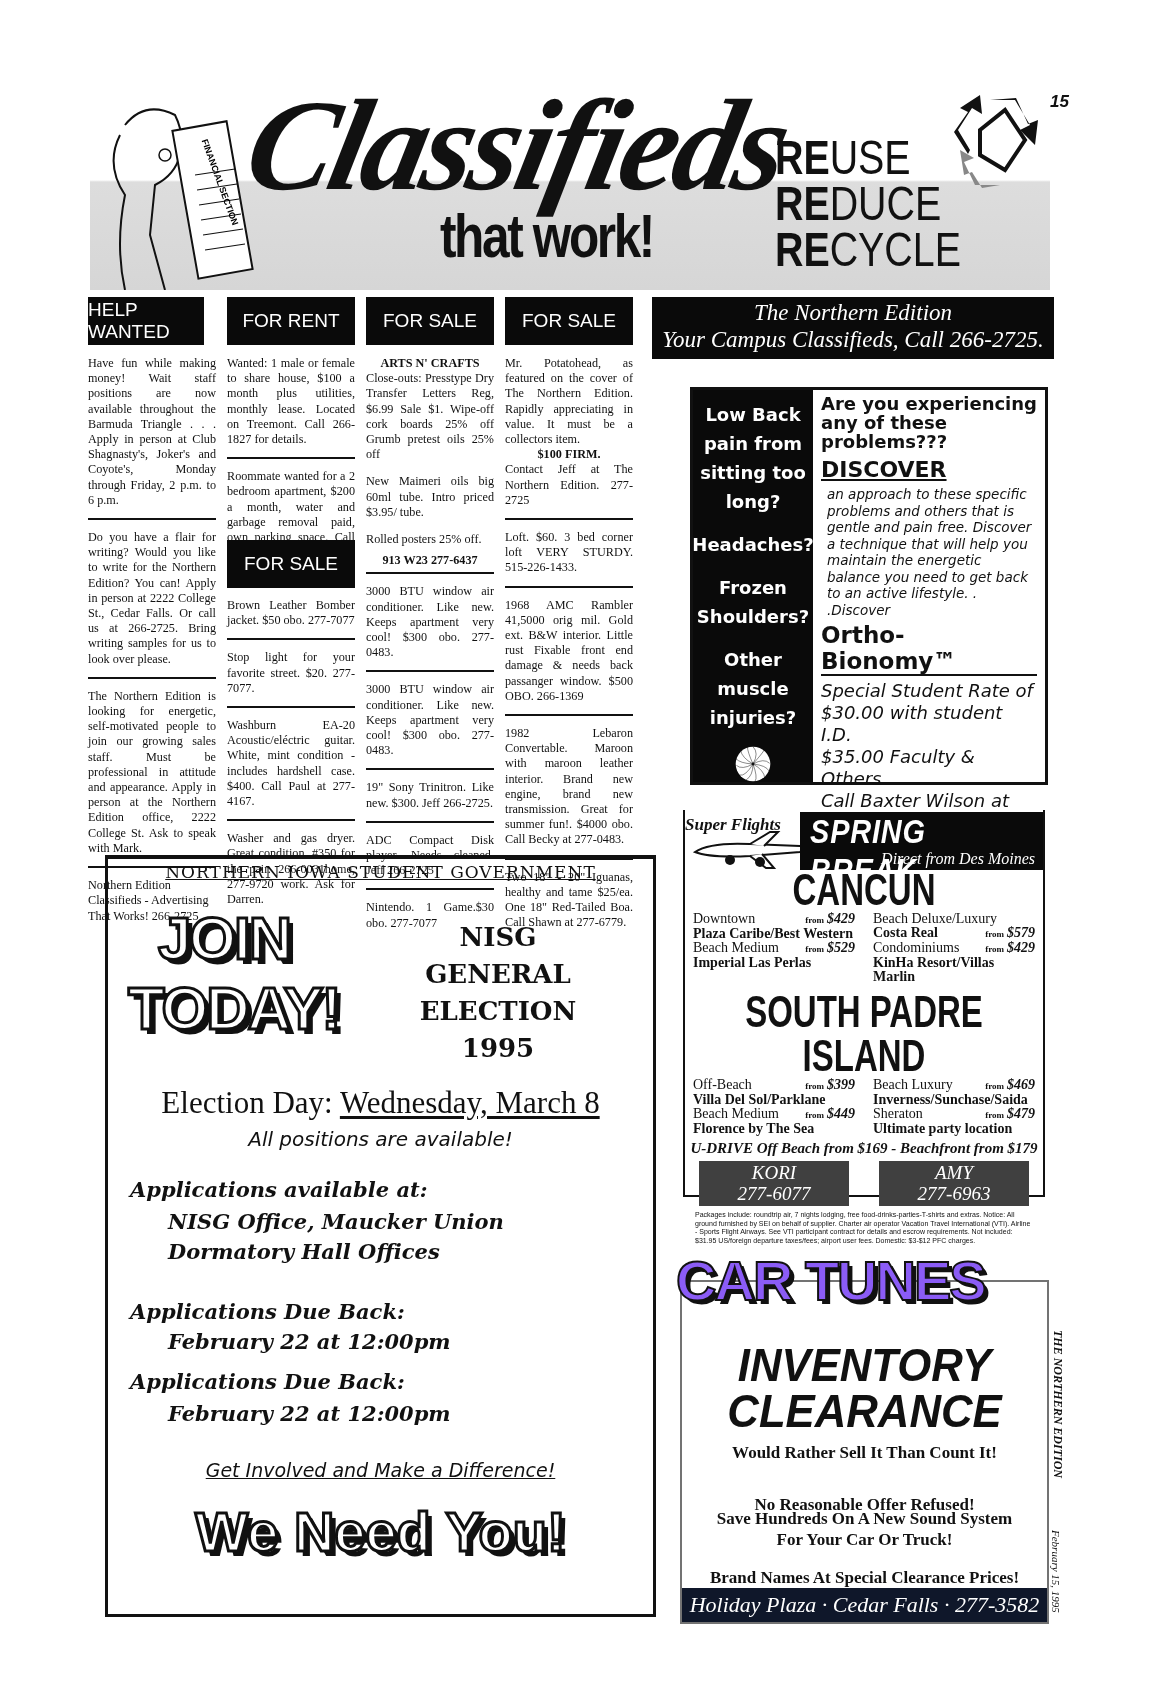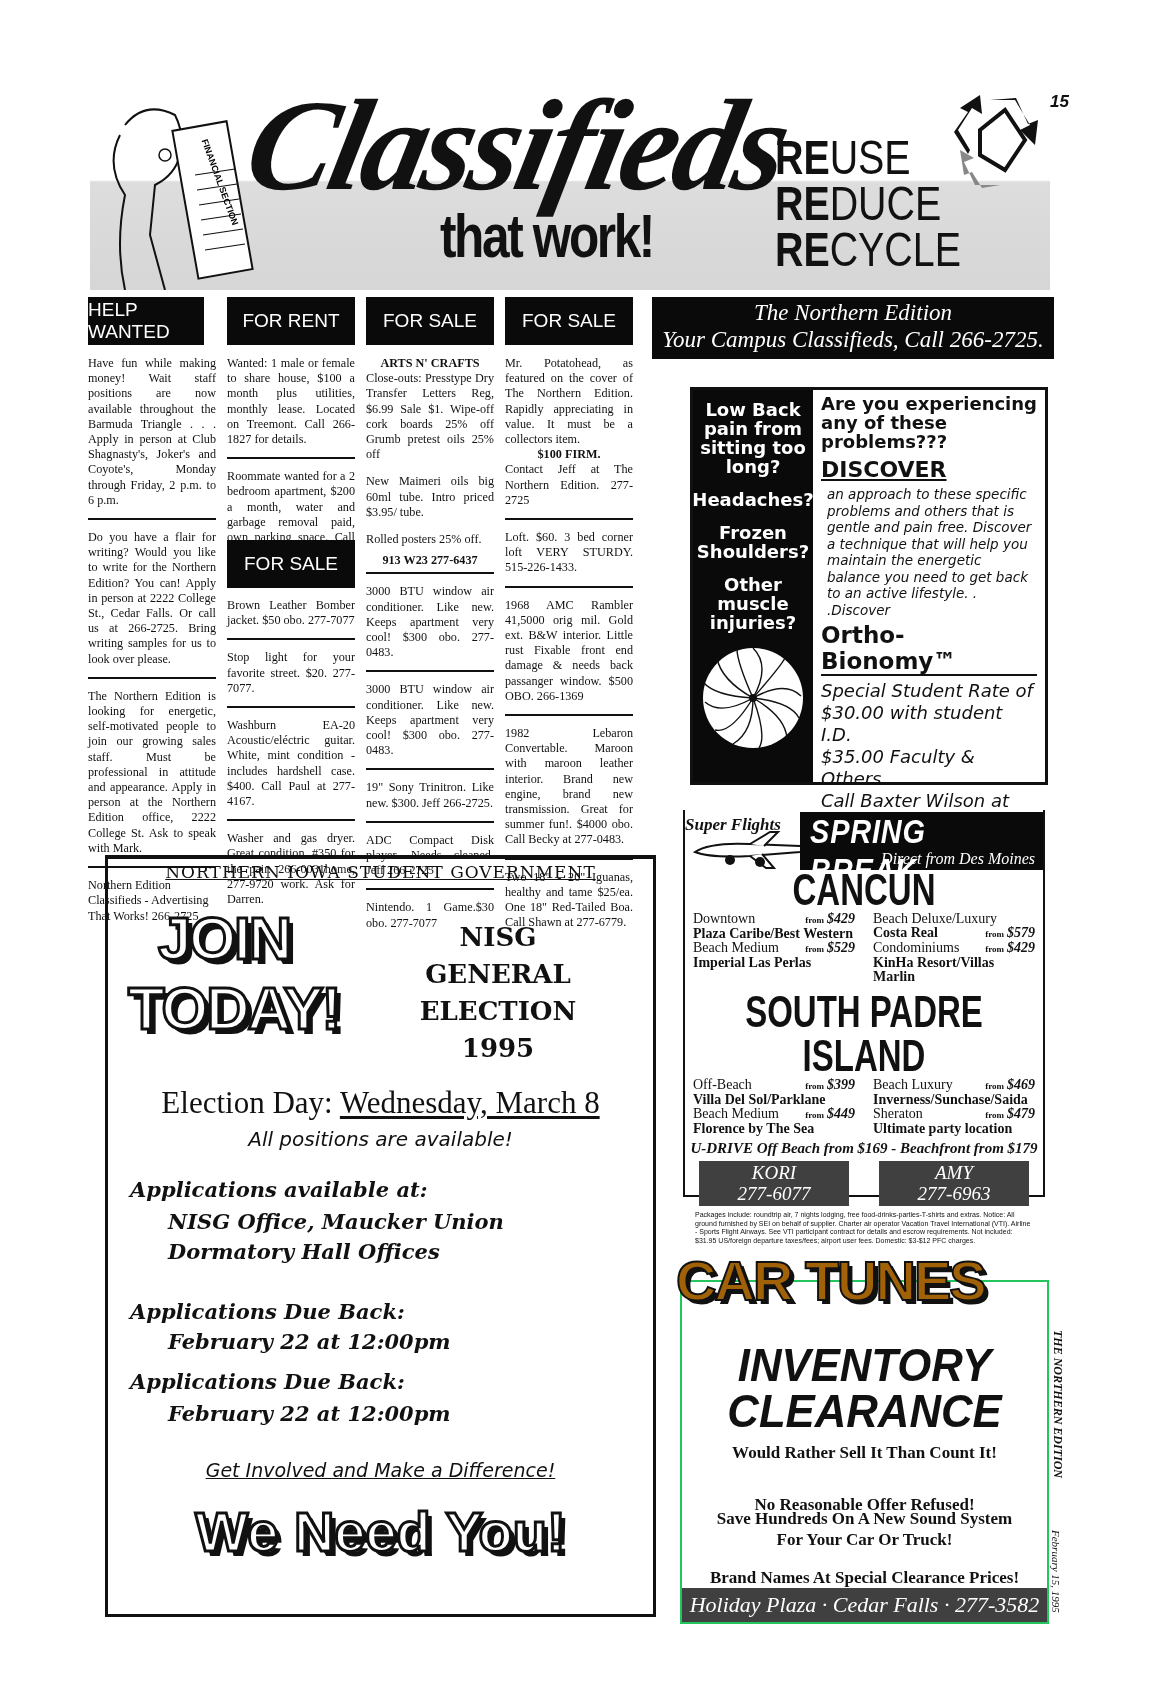--- a/index.html
+++ b/index.html
@@ -18,21 +18,21 @@
   .col-head{height:48px;background:#0a0a0a;color:#fff;font:19px "Liberation Sans",sans-serif;display:flex;align-items:center;justify-content:center;}
   .col{font-size:12.2px;line-height:15.2px;text-align:justify;}
   .col p{margin:0;padding:6px 0;}
   .col hr{border:0;border-top:2px solid #111;margin:4px 0;}
   .col .center{text-align:center;font-weight:bold;}
   
   .ne-banner{left:652px;top:297px;width:402px;height:60px;background:#0a0a0a;color:#fff;text-align:center;font:italic 23px "Liberation Serif",serif;line-height:27px;padding-top:2px;}
   
   .ortho{left:690px;top:387px;width:352px;height:392px;border:3px solid #111;display:flex;}
   .ortho-left{width:120px;background:#0a0a0a;color:#fff;font:bold 18px "DejaVu Sans",sans-serif;text-align:center;display:flex;flex-direction:column;align-items:center;padding-top:10px;}
-  .ortho-left div{margin-bottom:14px;line-height:19px;}
+  .ortho-left div{margin-bottom:14px;line-height:29px;}
   .ortho-right{flex:1;padding:4px 8px;font-family:"DejaVu Sans",sans-serif;}
   .or-q{font:bold 18px "DejaVu Sans",sans-serif;line-height:19px;}
   .or-disc{font:bold 22px "DejaVu Sans",sans-serif;text-decoration:underline;margin:6px 0 4px;}
   .or-body{font:italic 13.5px "DejaVu Sans",sans-serif;line-height:16.5px;margin-left:6px;}
   .or-brand{font:bold 23px "DejaVu Sans",sans-serif;border-bottom:2px solid #111;margin:4px 0;}
   .or-rate{font:italic 18px "DejaVu Sans",sans-serif;line-height:22px;}
   .or-tt{font:bold 21px "DejaVu Sans",sans-serif;}
   .or-phone{font:bold 30px "DejaVu Sans",sans-serif;}
   
   .sb{left:683px;top:810px;width:358px;height:385px;border:2px solid #111;border-top:none;}
@@ -44,25 +44,25 @@
   .grid2{display:grid;grid-template-columns:1fr 1fr;column-gap:18px;font-size:14px;line-height:14px;padding:0 8px;}
   .grid2 .r{display:flex;justify-content:space-between;}
   .grid2 .r i{font-weight:bold;}
   .grid2 .from{font-size:9px;font-style:normal;margin-right:3px;}
   .bold{font-weight:bold;}
   .udrive{font:italic bold 15px "Liberation Serif",serif;text-align:center;margin:4px 0;}
   .contacts{display:flex;justify-content:space-between;padding:0 14px;}
   .contact{width:150px;height:44px;background:#404040;color:#fff;text-align:center;font:italic 19px "Liberation Serif",serif;line-height:21px;padding-top:1px;}
   .fine{font:7px "Liberation Sans",sans-serif;line-height:8.5px;padding:5px 10px;}
   
-  .ct{left:680px;top:1280px;width:365px;height:340px;border:2px solid #22c55e;}
-  .ct-logo{left:676px;top:1248px;font:bold 56px "Liberation Sans",sans-serif;color:#a16207;-webkit-text-stroke:2px #111;text-shadow:4px 4px 0 #111;letter-spacing:-2px;}
+  .ct{left:680px;top:1280px;width:365px;height:340px;border:2px solid #737373;}
+  .ct-logo{left:676px;top:1248px;font:bold 56px "Liberation Sans",sans-serif;color:#8b5cf6;-webkit-text-stroke:2px #111;text-shadow:4px 4px 0 #111;letter-spacing:-2px;}
   .ct-inv{position:absolute;left:0;right:0;top:60px;text-align:center;font:italic 900 46px "Liberation Sans",sans-serif;line-height:46px;transform:scaleX(0.95);}
   .ct-line{position:absolute;left:0;right:0;text-align:center;font:bold 17px "Liberation Serif",serif;line-height:21px;}
-  .ct-foot{position:absolute;left:0;right:0;bottom:0;height:34px;background:#404040;color:#fff;font:italic 22px "Liberation Serif",serif;text-align:center;line-height:34px;}
+  .ct-foot{position:absolute;left:0;right:0;bottom:0;height:34px;background:#0f172a;color:#fff;font:italic 22px "Liberation Serif",serif;text-align:center;line-height:34px;}
   .side-text{left:1050px;top:1330px;writing-mode:vertical-rl;font:italic bold 12px "Liberation Serif",serif;}
   .side-date{left:1050px;top:1530px;writing-mode:vertical-rl;font:italic 11px "Liberation Serif",serif;}
   
   .nisg{left:105px;top:855px;width:545px;height:755px;border:3px solid #111;border-top:4px solid #111;}
   .nisg-org{position:absolute;left:0;right:0;top:3px;text-align:center;font:17px "DejaVu Serif",serif;text-decoration:underline;letter-spacing:1px;}
   .join{position:absolute;left:20px;top:45px;width:230px;height:170px;}
   .join-txt{position:absolute;font:900 60px "Liberation Sans",sans-serif;color:#fff;-webkit-text-stroke:3px #111;text-shadow:5px 5px 0 #111;letter-spacing:-2px;}
   .gen{position:absolute;left:300px;top:60px;width:180px;text-align:center;font:bold 26px "DejaVu Serif",serif;line-height:37px;}
   .eday{position:absolute;left:0;right:0;top:226px;text-align:center;font:31px "Liberation Serif",serif;}
   .eday u{text-underline-offset:3px;}

